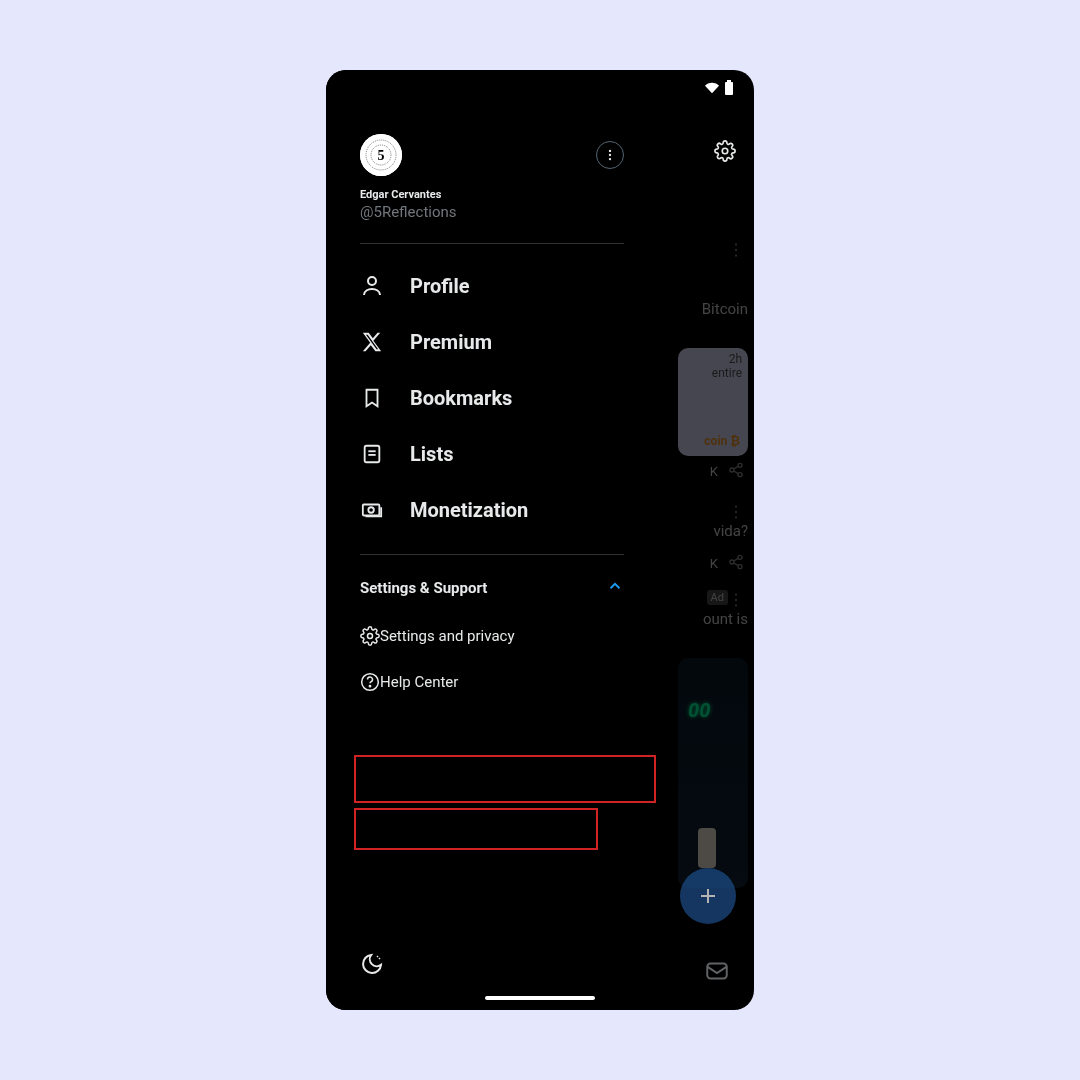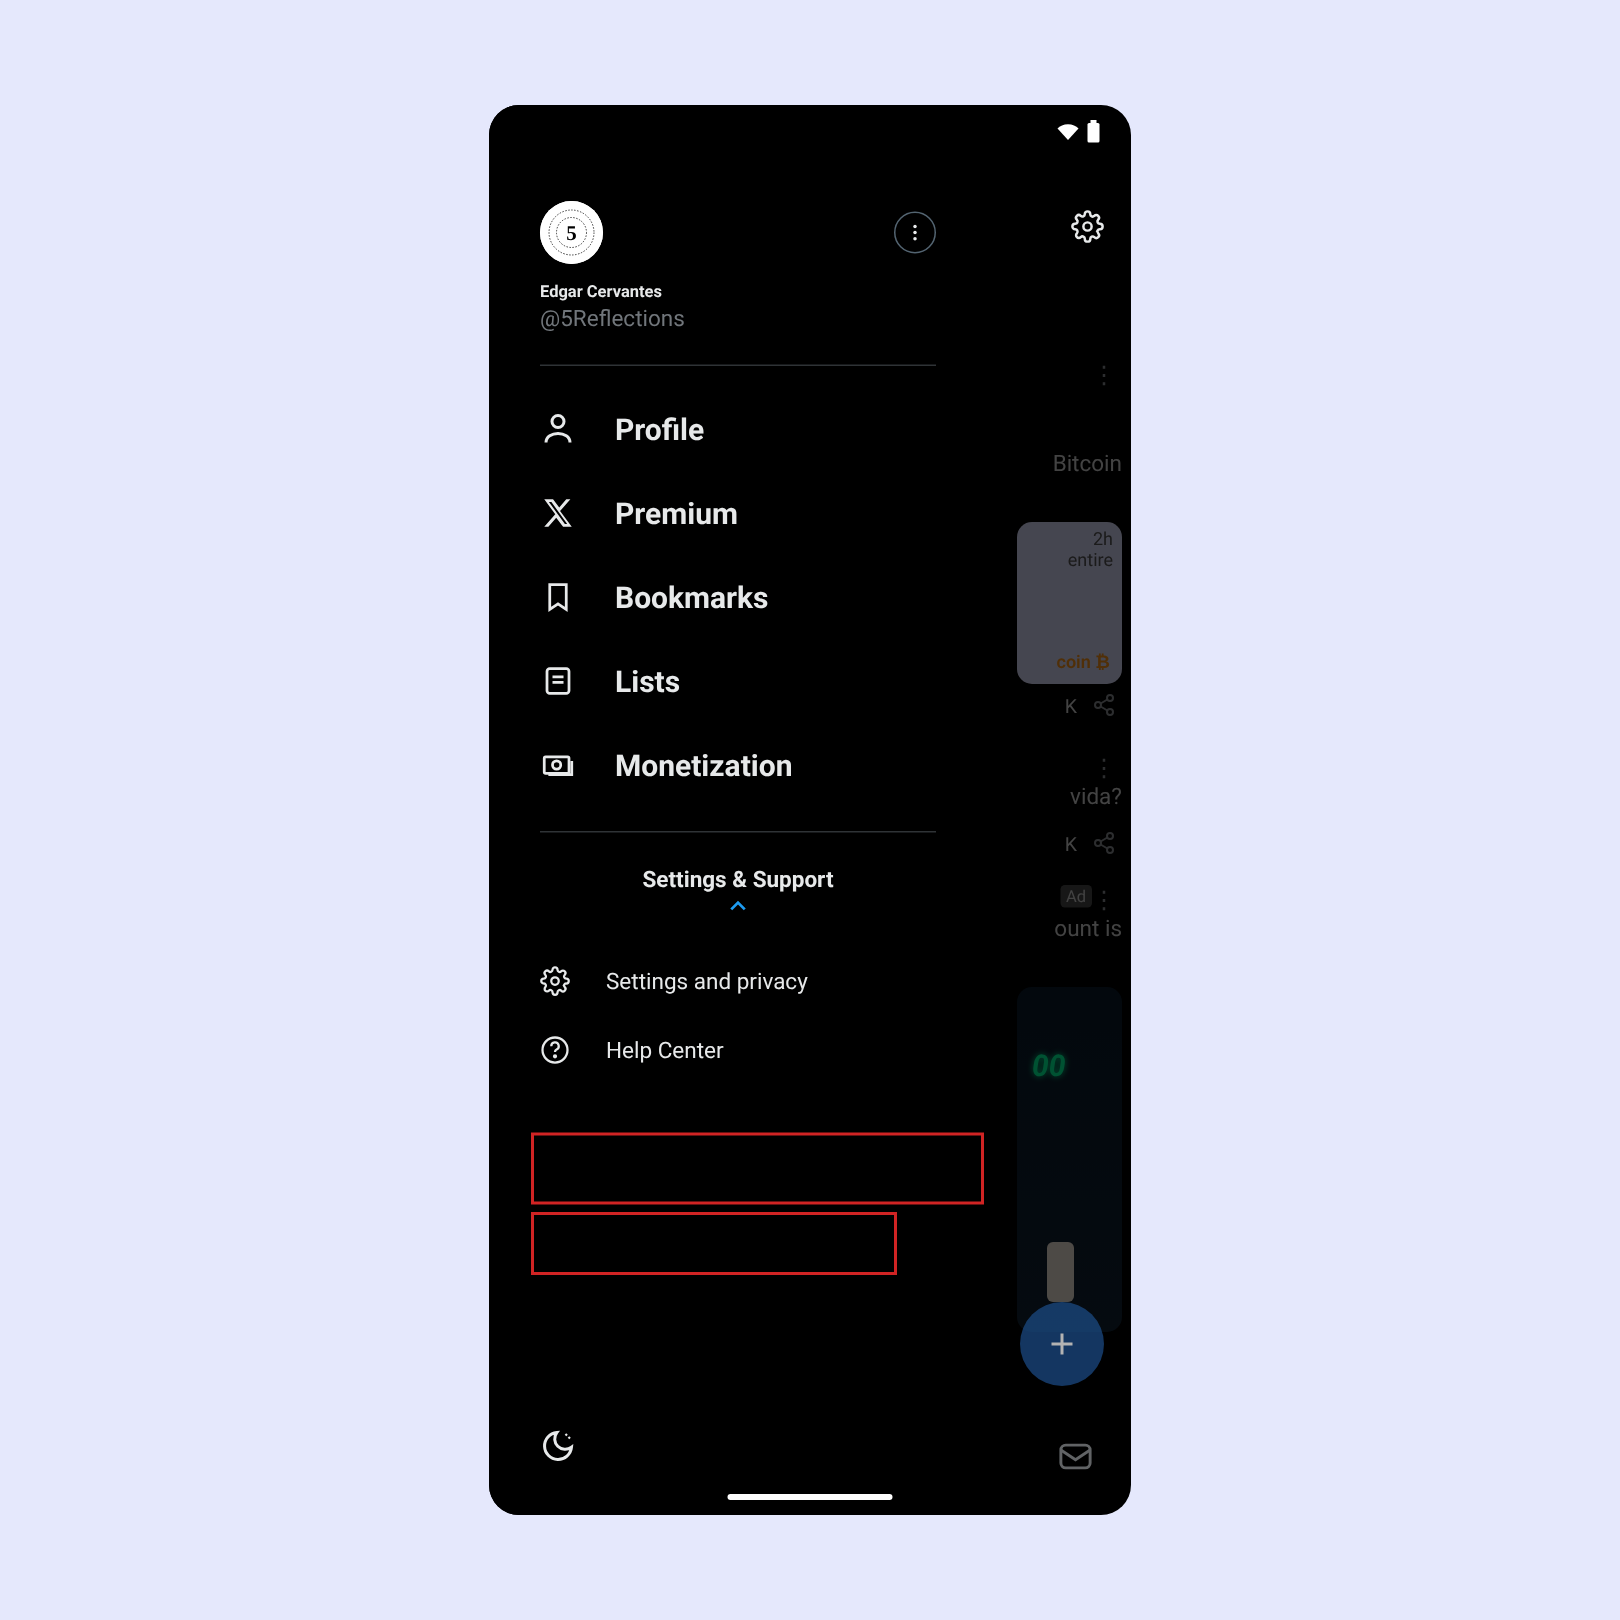--- a/index.html
+++ b/index.html
@@ -105,26 +105,24 @@
     color: #e7e9ea;
   }
   .section-header {
     display: flex;
     justify-content: space-between;
     align-items: center;
     padding: 14px 34px;
     font-size: 15px;
     font-weight: 700;
     color: #e7e9ea;
-    flex-direction: column;
   }
   .sub-item {
     display: flex;
     align-items: center;
-    gap: 24px;
     padding: 13px 34px;
     font-size: 15px;
     font-weight: 400;
     color: #e7e9ea;
   }
   .sub-icon { width: 20px; height: 20px; display: flex; align-items: center; justify-content: center; }
   .highlight1 {
     position: absolute;
     left: 28px;
     top: 685px;

